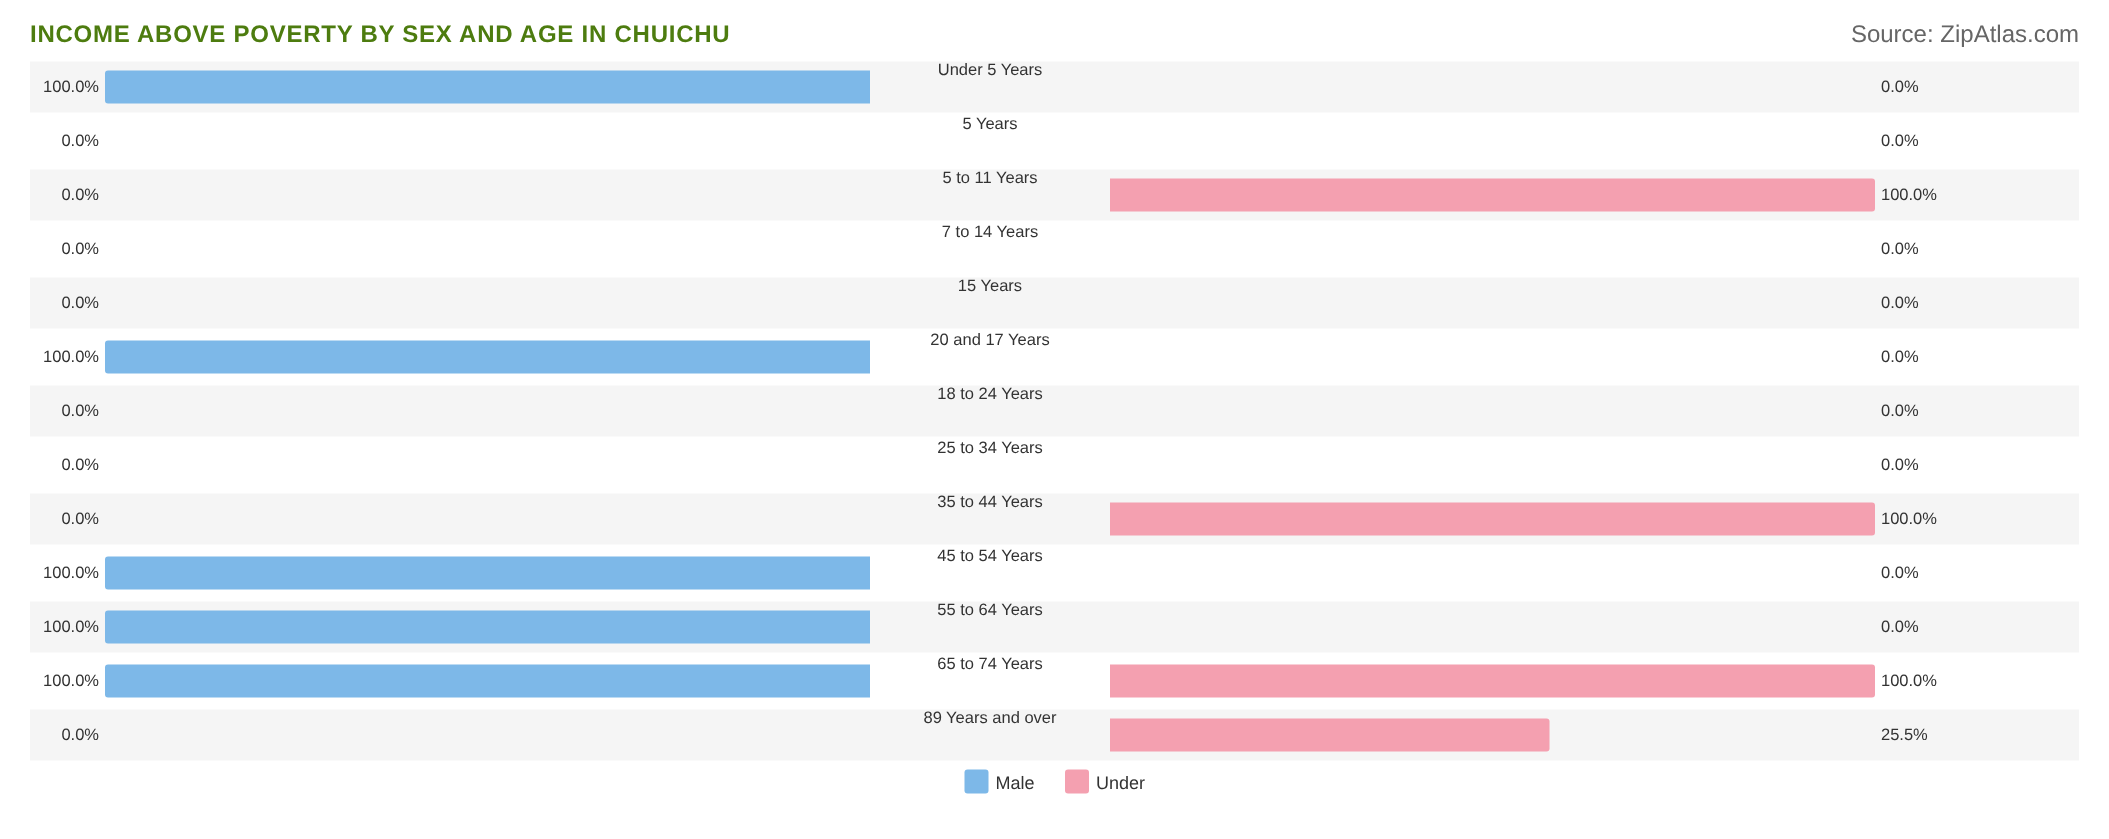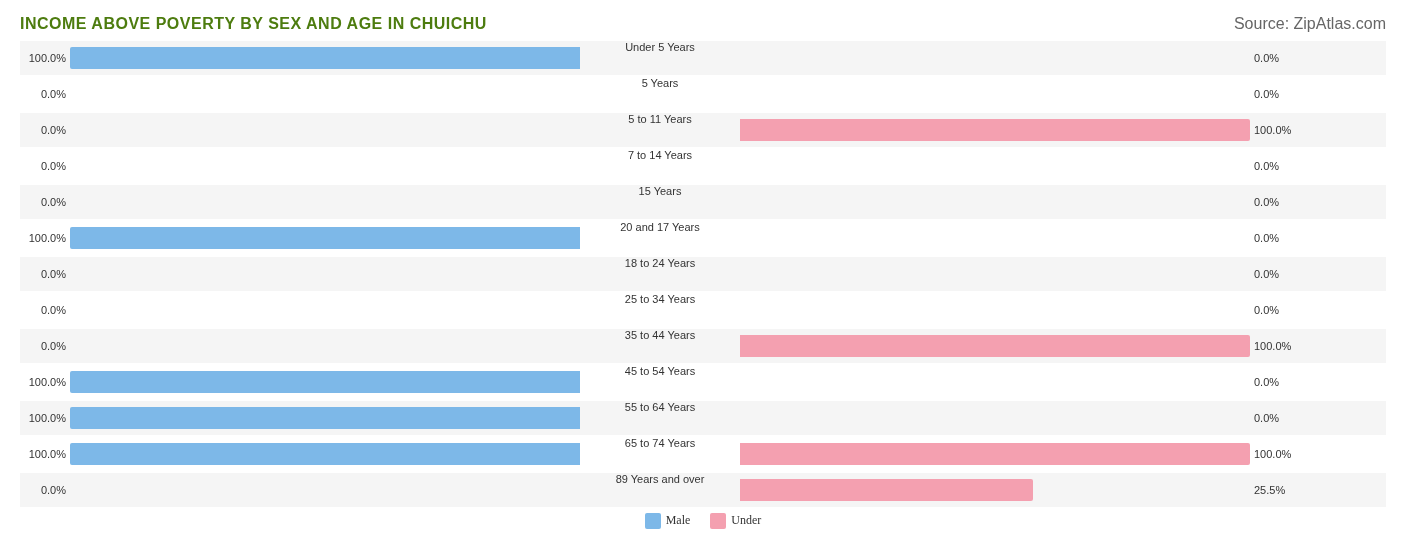--- a/index.html
+++ b/index.html
@@ -110,25 +110,24 @@
     }
     .legend {
       display: flex;
       justify-content: center;
       align-items: center;
       margin-top: 6px;
       gap: 20px;
     }
     .legend-item {
       display: flex;
-      align-items: flex-start;
+      align-items: flex-end;
       gap: 5px;
       font-size: 12px;
       color: #333;
-      font-family: Liberation Serif, serif;
     }
     .legend-box {
       width: 16px;
       height: 16px;
       border-radius: 2px;
     }
     .legend-male { background: #7db8e8; }
     .legend-female { background: #f4a0b0; }
   </style>
 </head>

